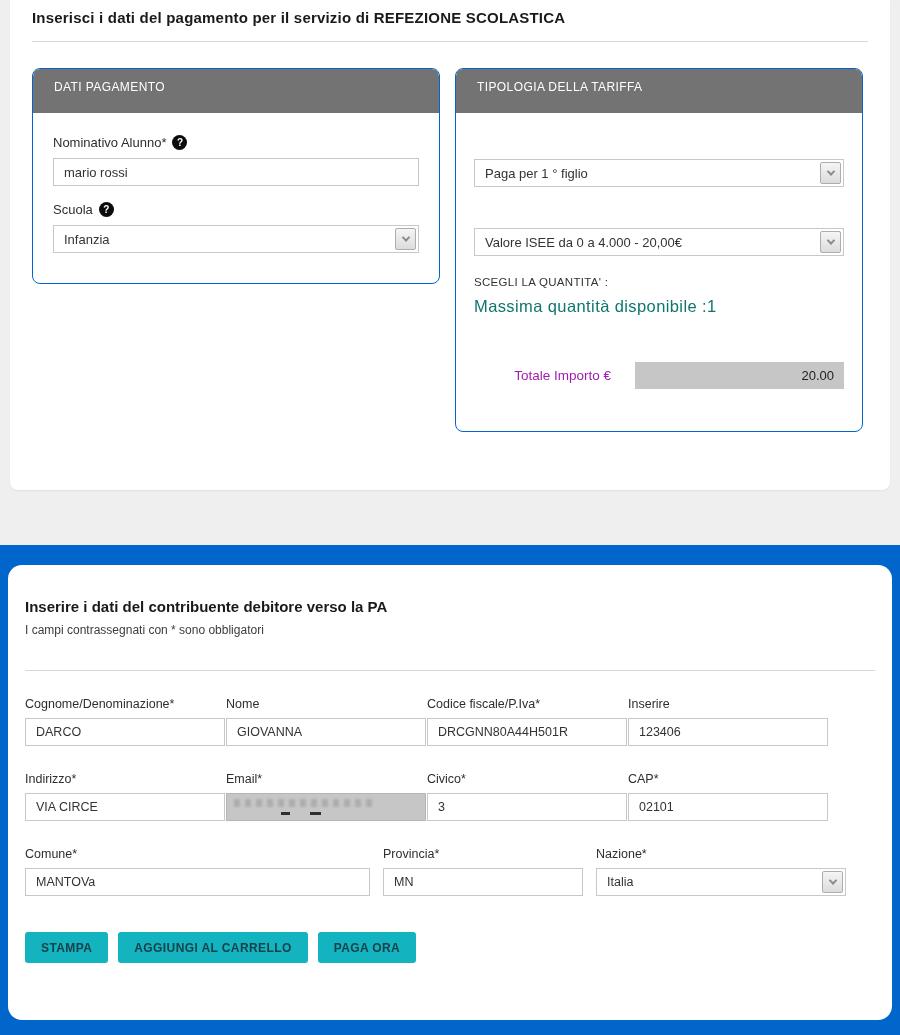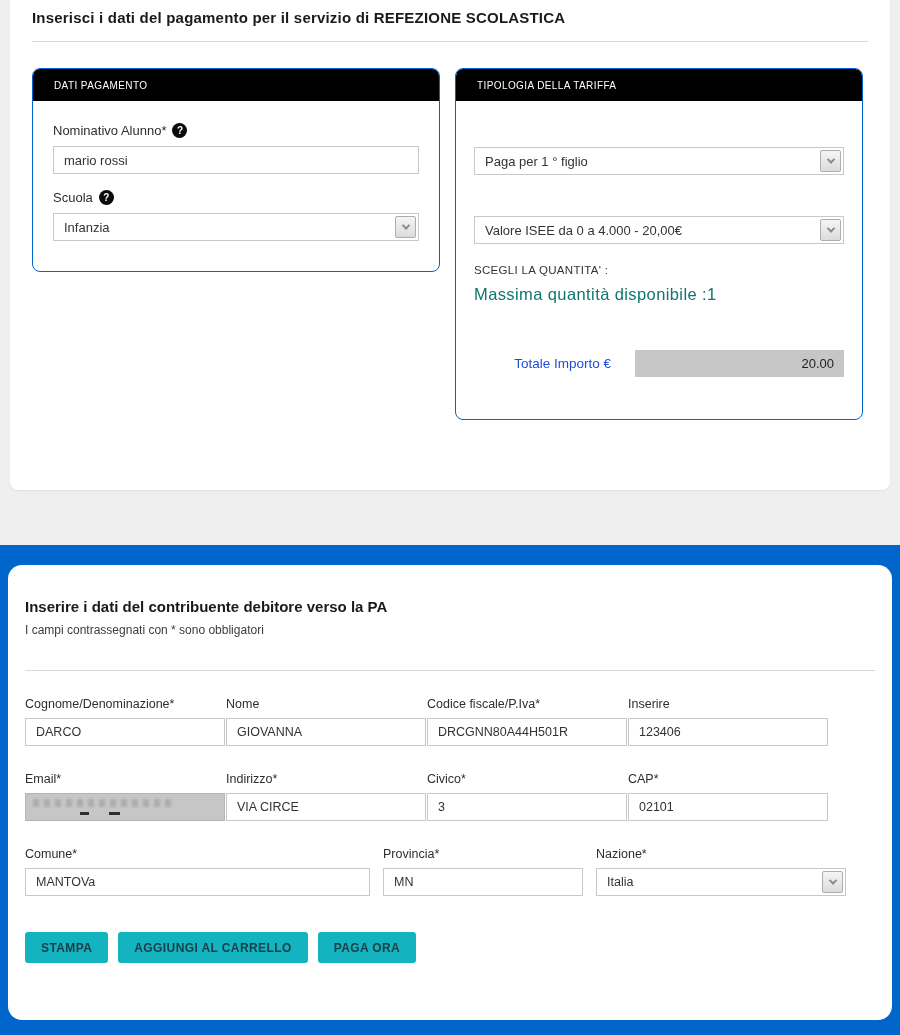--- a/index.html
+++ b/index.html
@@ -36,24 +36,24 @@
   .panels { display: flex; gap: 15px; margin-top: 26px; align-items: flex-start; }
 
   .panel {
     border: 1px solid #0066cc;
     border-radius: 8px;
     background: #fff;
     width: 408px;
     overflow: hidden;
   }
   .panel-header {
-    background: #000000;
+    background: #737373;
     color: #ffffff;
-    font-size: 10px;
-    padding: 11px 21px 10px;
+    font-size: 12px;
+    padding: 11px 21px 19px;
     letter-spacing: 0.4px;
     border-radius: 6px 6px 0 0;
   }
   .panel-body { padding: 22px 20px 30px; }
   .panel-body.tariff { padding: 46px 18px 42px; }
 
   .field-label {
     font-size: 13px;
     color: #2e2e2e;
     display: flex;
@@ -124,21 +124,21 @@
 
   .qty-label { margin-top: 20px; font-size: 11.5px; color: #333; letter-spacing: 0.3px; }
   .qty-max   { margin-top: 9px; font-size: 16.5px; color: #0f766e; letter-spacing: 0.4px; }
 
   .total-row {
     margin-top: 46px;
     display: flex;
     justify-content: flex-end;
     align-items: center;
   }
-  .total-label { font-size: 13.5px; color: #1d4ed8; margin-right: 24px; }
+  .total-label { font-size: 13.5px; color: #a21caf; margin-right: 24px; }
   .total-input {
     width: 209px; height: 27px;
     background: #c6c6c6;
     border: none;
     font-family: "Liberation Sans", sans-serif;
     font-size: 13px;
     color: #222;
     text-align: right;
     padding: 0 10px;
   }
@@ -285,33 +285,33 @@
         <input class="text-input" type="text" value="DRCGNN80A44H501R" style="">
       </div>
       <div class="ffield">
         <div class="flabel">Inserire</div>
         <input class="text-input" type="text" value="123406" style="">
       </div>
     </div>
 
     <div class="grid4">
       <div class="ffield">
+        <div class="flabel">Indirizzo*</div>
+        <input class="text-input" type="text" value="VIA CIRCE" style="">
+      </div>
+      <div class="ffield">
         <div class="flabel">Email*</div>
         <div class="email-wrap">
           <div class="email-input"></div>
           <span class="smudge"></span>
           <span class="dash d1"></span>
           <span class="dash d2"></span>
         </div>
       </div>
       <div class="ffield">
-        <div class="flabel">Indirizzo*</div>
-        <input class="text-input" type="text" value="VIA CIRCE" style="">
-      </div>
-      <div class="ffield">
         <div class="flabel">Civico*</div>
         <input class="text-input" type="text" value="3" style="">
       </div>
       <div class="ffield">
         <div class="flabel">CAP*</div>
         <input class="text-input" type="text" value="02101" style="">
       </div>
     </div>
 
     <div class="grid3">

